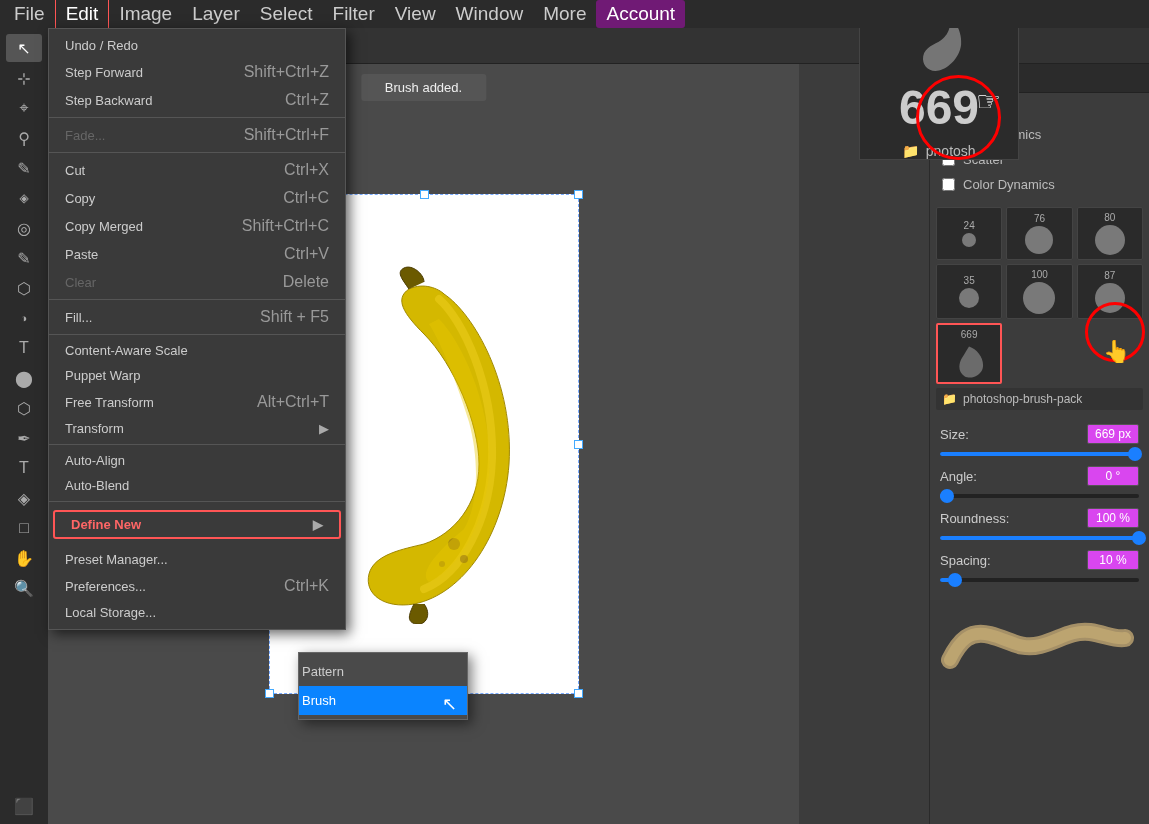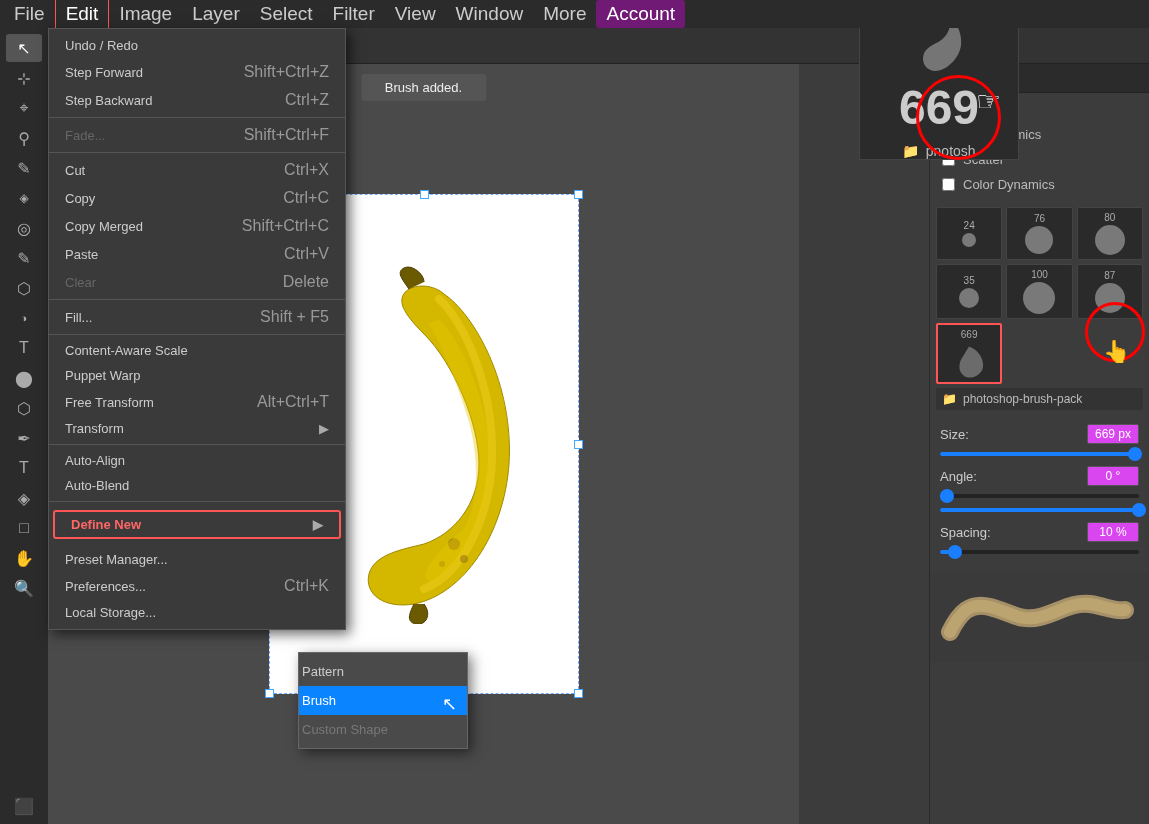--- a/index.html
+++ b/index.html
@@ -571,21 +571,20 @@
   </div>
 </div>
 
 <div class="submenu">
   <div class="submenu-item">Pattern</div>
   <div class="submenu-item active">
     Brush
     
     <span style="position:absolute; right:10px; font-size:18px; color:#fff;">↖</span>
   </div>
-  <div class="submenu-item disabled">Custom Shape</div>
 </div>
 
 <div class="brush-panel">
   <div class="brush-panel-header">Brush</div>
 
   <div class="brush-section">
     <div class="brush-option selected-option">
       <span>Tip Shape</span>
     </div>
     <div class="brush-option">
@@ -659,20 +658,24 @@
 
     <div class="setting-row">
       <span class="setting-label">Angle:</span>
       <span class="setting-value">0 °</span>
     </div>
     <div class="slider-track">
       <div class="slider-fill" style="width:1%;"></div>
       <div class="slider-thumb" style="left:0px;"></div>
     </div>
 
+    <div class="setting-row">
+      <span class="setting-label">Roundness:</span>
+      <span class="setting-value">100 %</span>
+    </div>
     <div class="slider-track">
       <div class="slider-fill" style="width:100%;"></div>
       <div class="slider-thumb" style="left:calc(100% - 7px);"></div>
     </div>
 
     <div class="setting-row">
       <span class="setting-label">Spacing:</span>
       <span class="setting-value">10 %</span>
     </div>
     <div class="slider-track">

